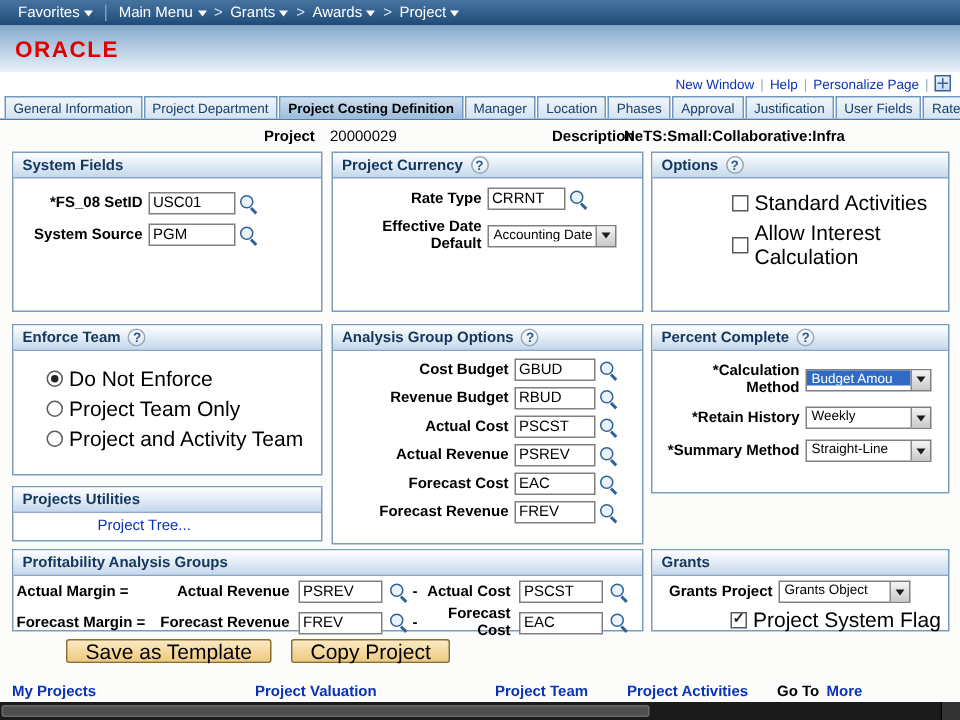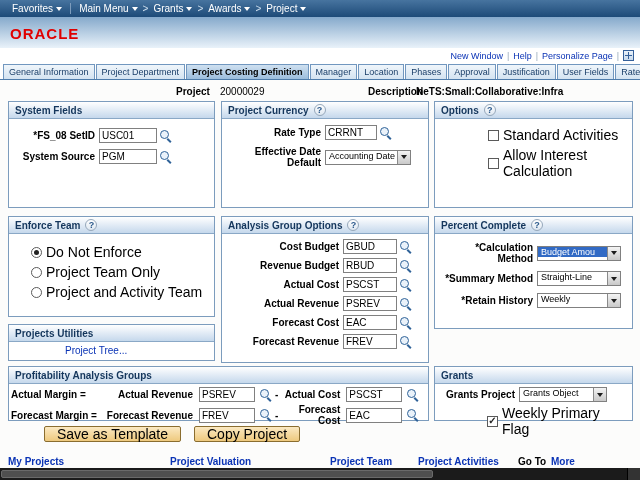--- a/index.html
+++ b/index.html
@@ -278,32 +278,32 @@
     <div class="frow" style="margin-top:8px;">
       <span class="flabel w98">*Calculation Method</span>
       <span class="fselect w84">
         <span class="val hl">Budget Amou</span>
         <span class="selarrow">
             <i class="tri"></i>
           </span>
       </span>
     </div>
     <div class="frow" style="margin-top:7px;">
+      <span class="flabel w98">*Retain History</span>
+      <span class="fselect w84">
+        <span class="val">Weekly</span>
+        <span class="selarrow">
+            <i class="tri"></i>
+          </span>
+      </span>
+    </div>
+    <div class="frow" style="margin-top:7px;">
       <span class="flabel w98">*Summary Method</span>
       <span class="fselect w84">
         <span class="val">Straight-Line</span>
-        <span class="selarrow">
-            <i class="tri"></i>
-          </span>
-      </span>
-    </div>
-    <div class="frow" style="margin-top:7px;">
-      <span class="flabel w98">*Retain History</span>
-      <span class="fselect w84">
-        <span class="val">Weekly</span>
         <span class="selarrow">
             <i class="tri"></i>
           </span>
       </span>
     </div>
   </div>
 
   <div class="gbox" style="left:8px; top:324px; width:207px; height:37px;">
     <div class="gtitle">Projects Utilities</div>
     <div class="frow" style="margin-left:56px; margin-top:3px;">
@@ -341,21 +341,21 @@
       <span class="flabel w80">Grants Project</span>
       <span class="fselect w88">
         <span class="val">Grants Object</span>
         <span class="selarrow">
             <i class="tri"></i>
           </span>
       </span>
     </div>
     <div class="frow" style="margin-left:52px; margin-top:3px;">
       <span class="cb on"></span>
-      <span class="cblabel">Weekly Primary Flag</span>
+      <span class="cblabel">Project System Flag</span>
     </div>
   </div>
 
   <span class="psbtn" style="left:44px; top:426px;">Save as Template</span>
   <span class="psbtn" style="left:194px; top:426px;">Copy Project</span>
 
   <span class="flink" style="left:8px; top:456px;">My Projects</span>
   <span class="flink" style="left:170px; top:456px;">Project Valuation</span>
   <span class="flink" style="left:330px; top:456px;">Project Team</span>
   <span class="flink" style="left:418px; top:456px;">Project Activities</span>

